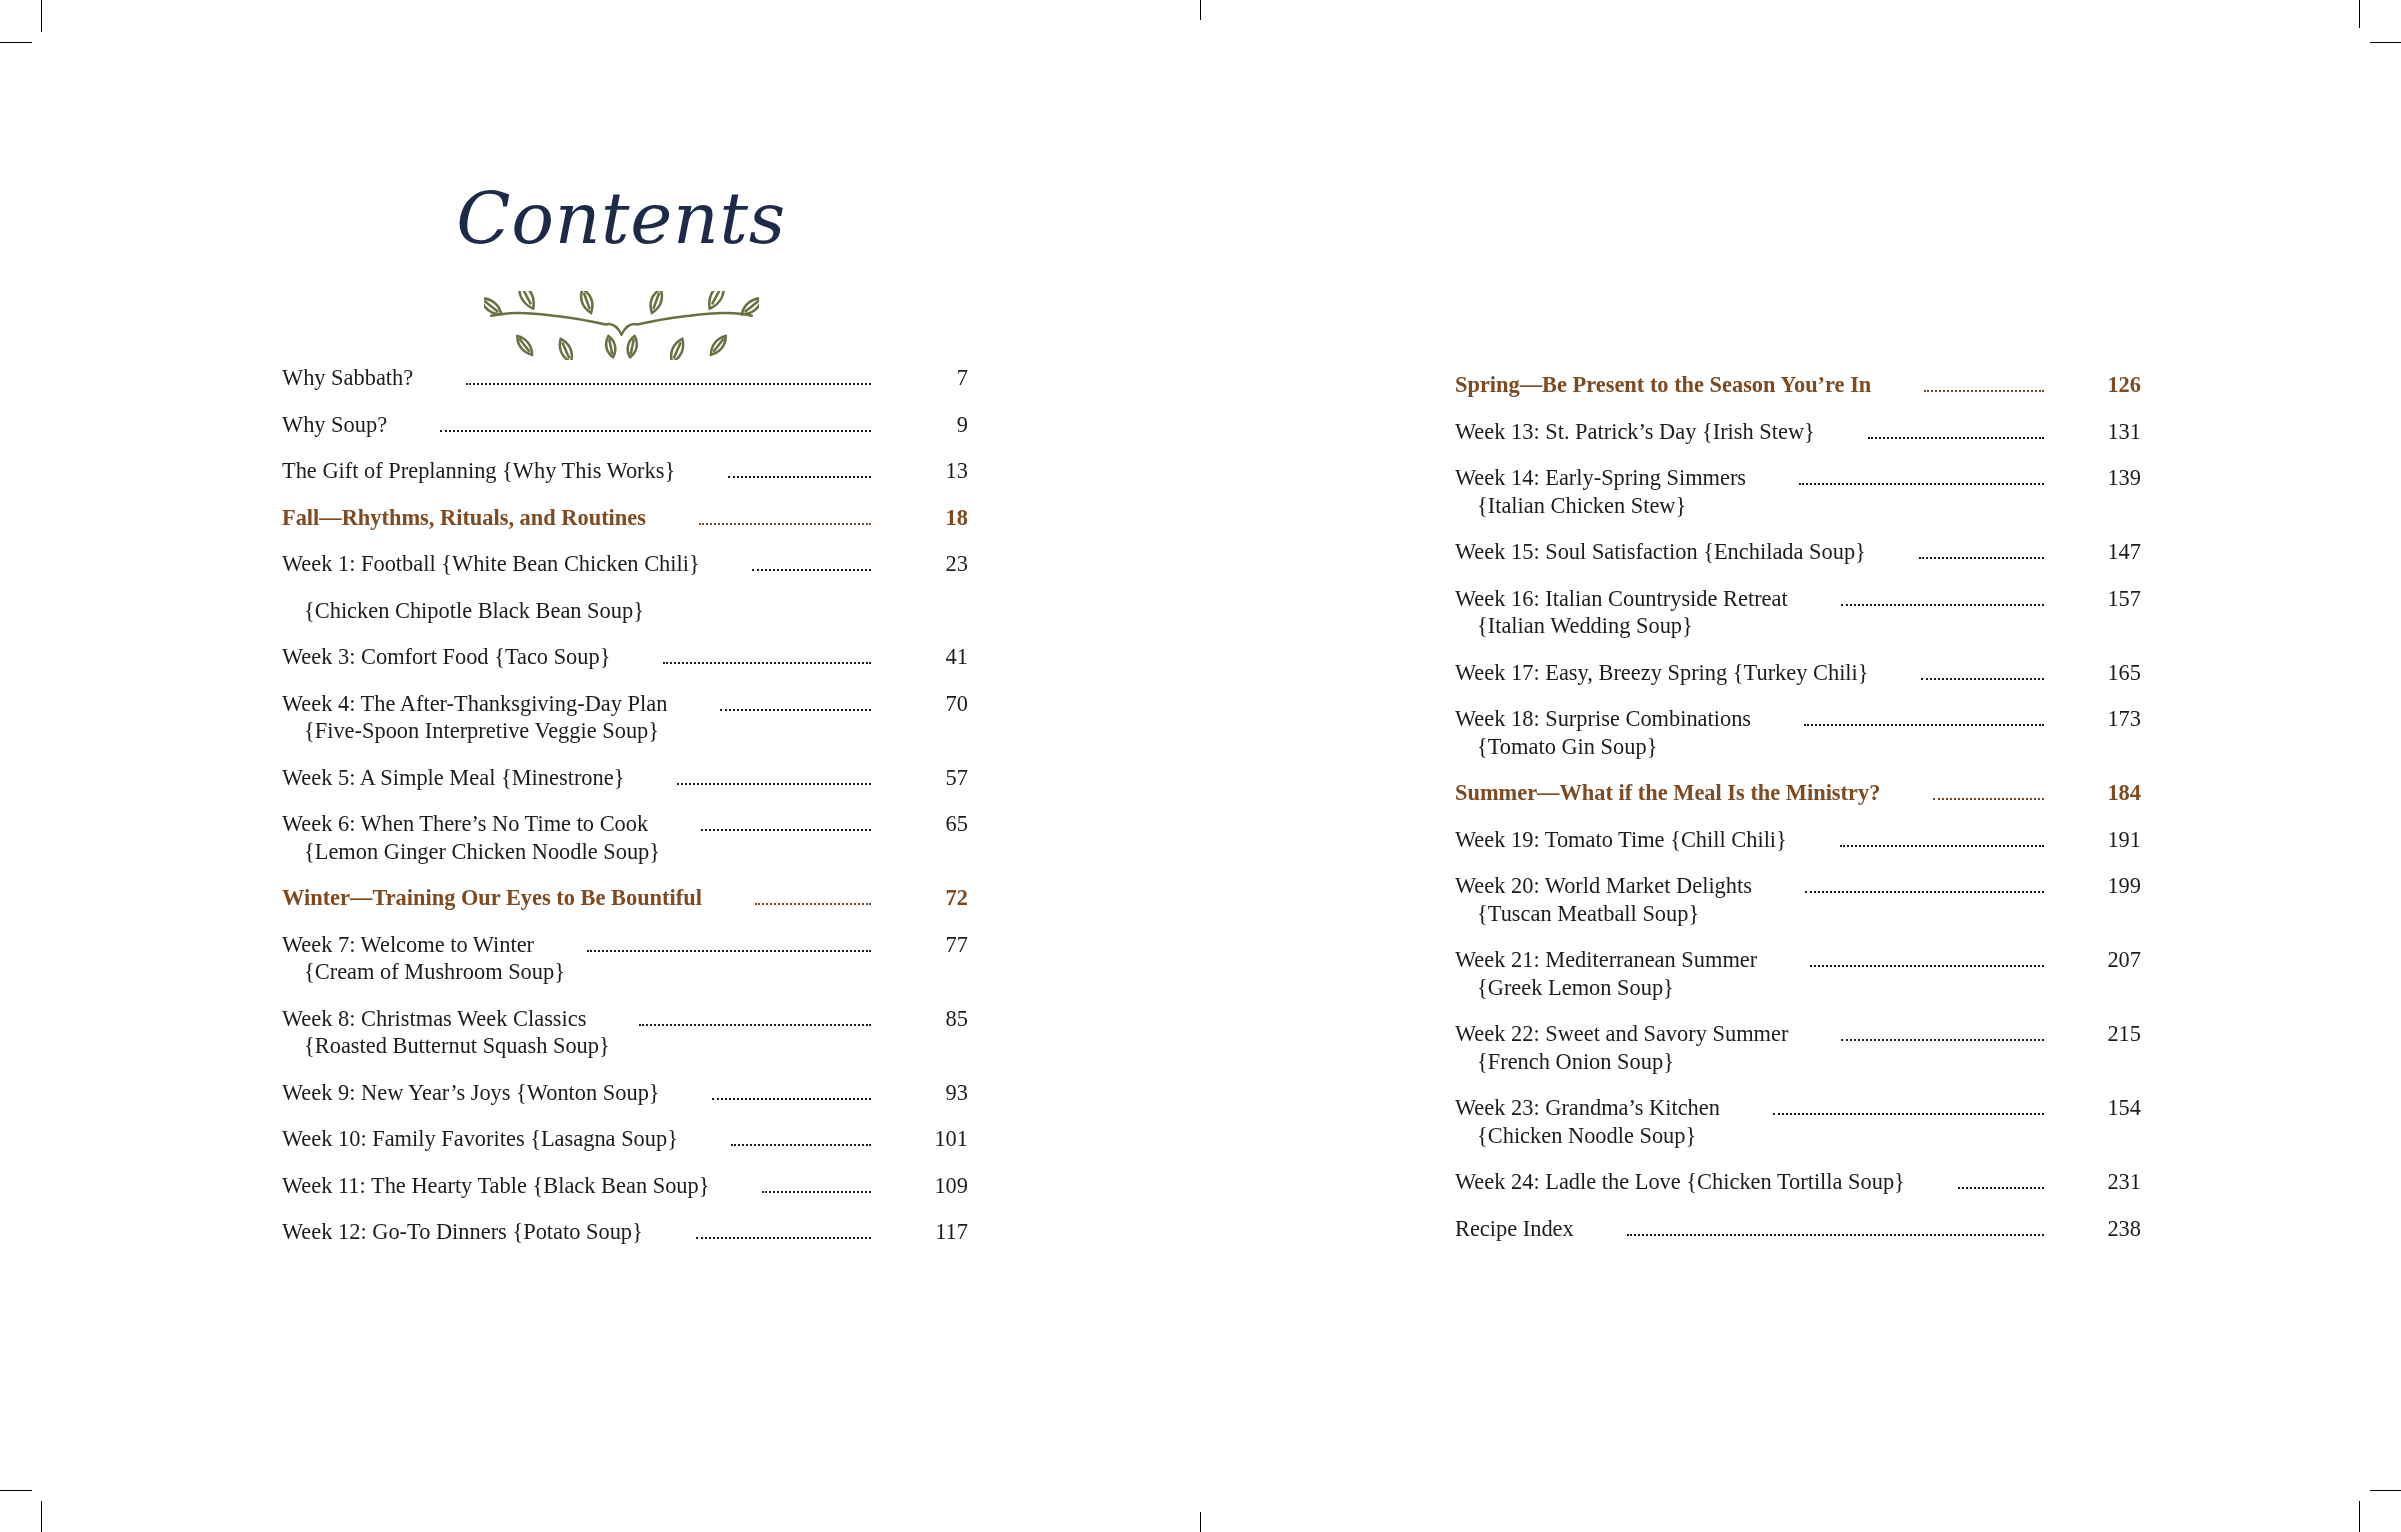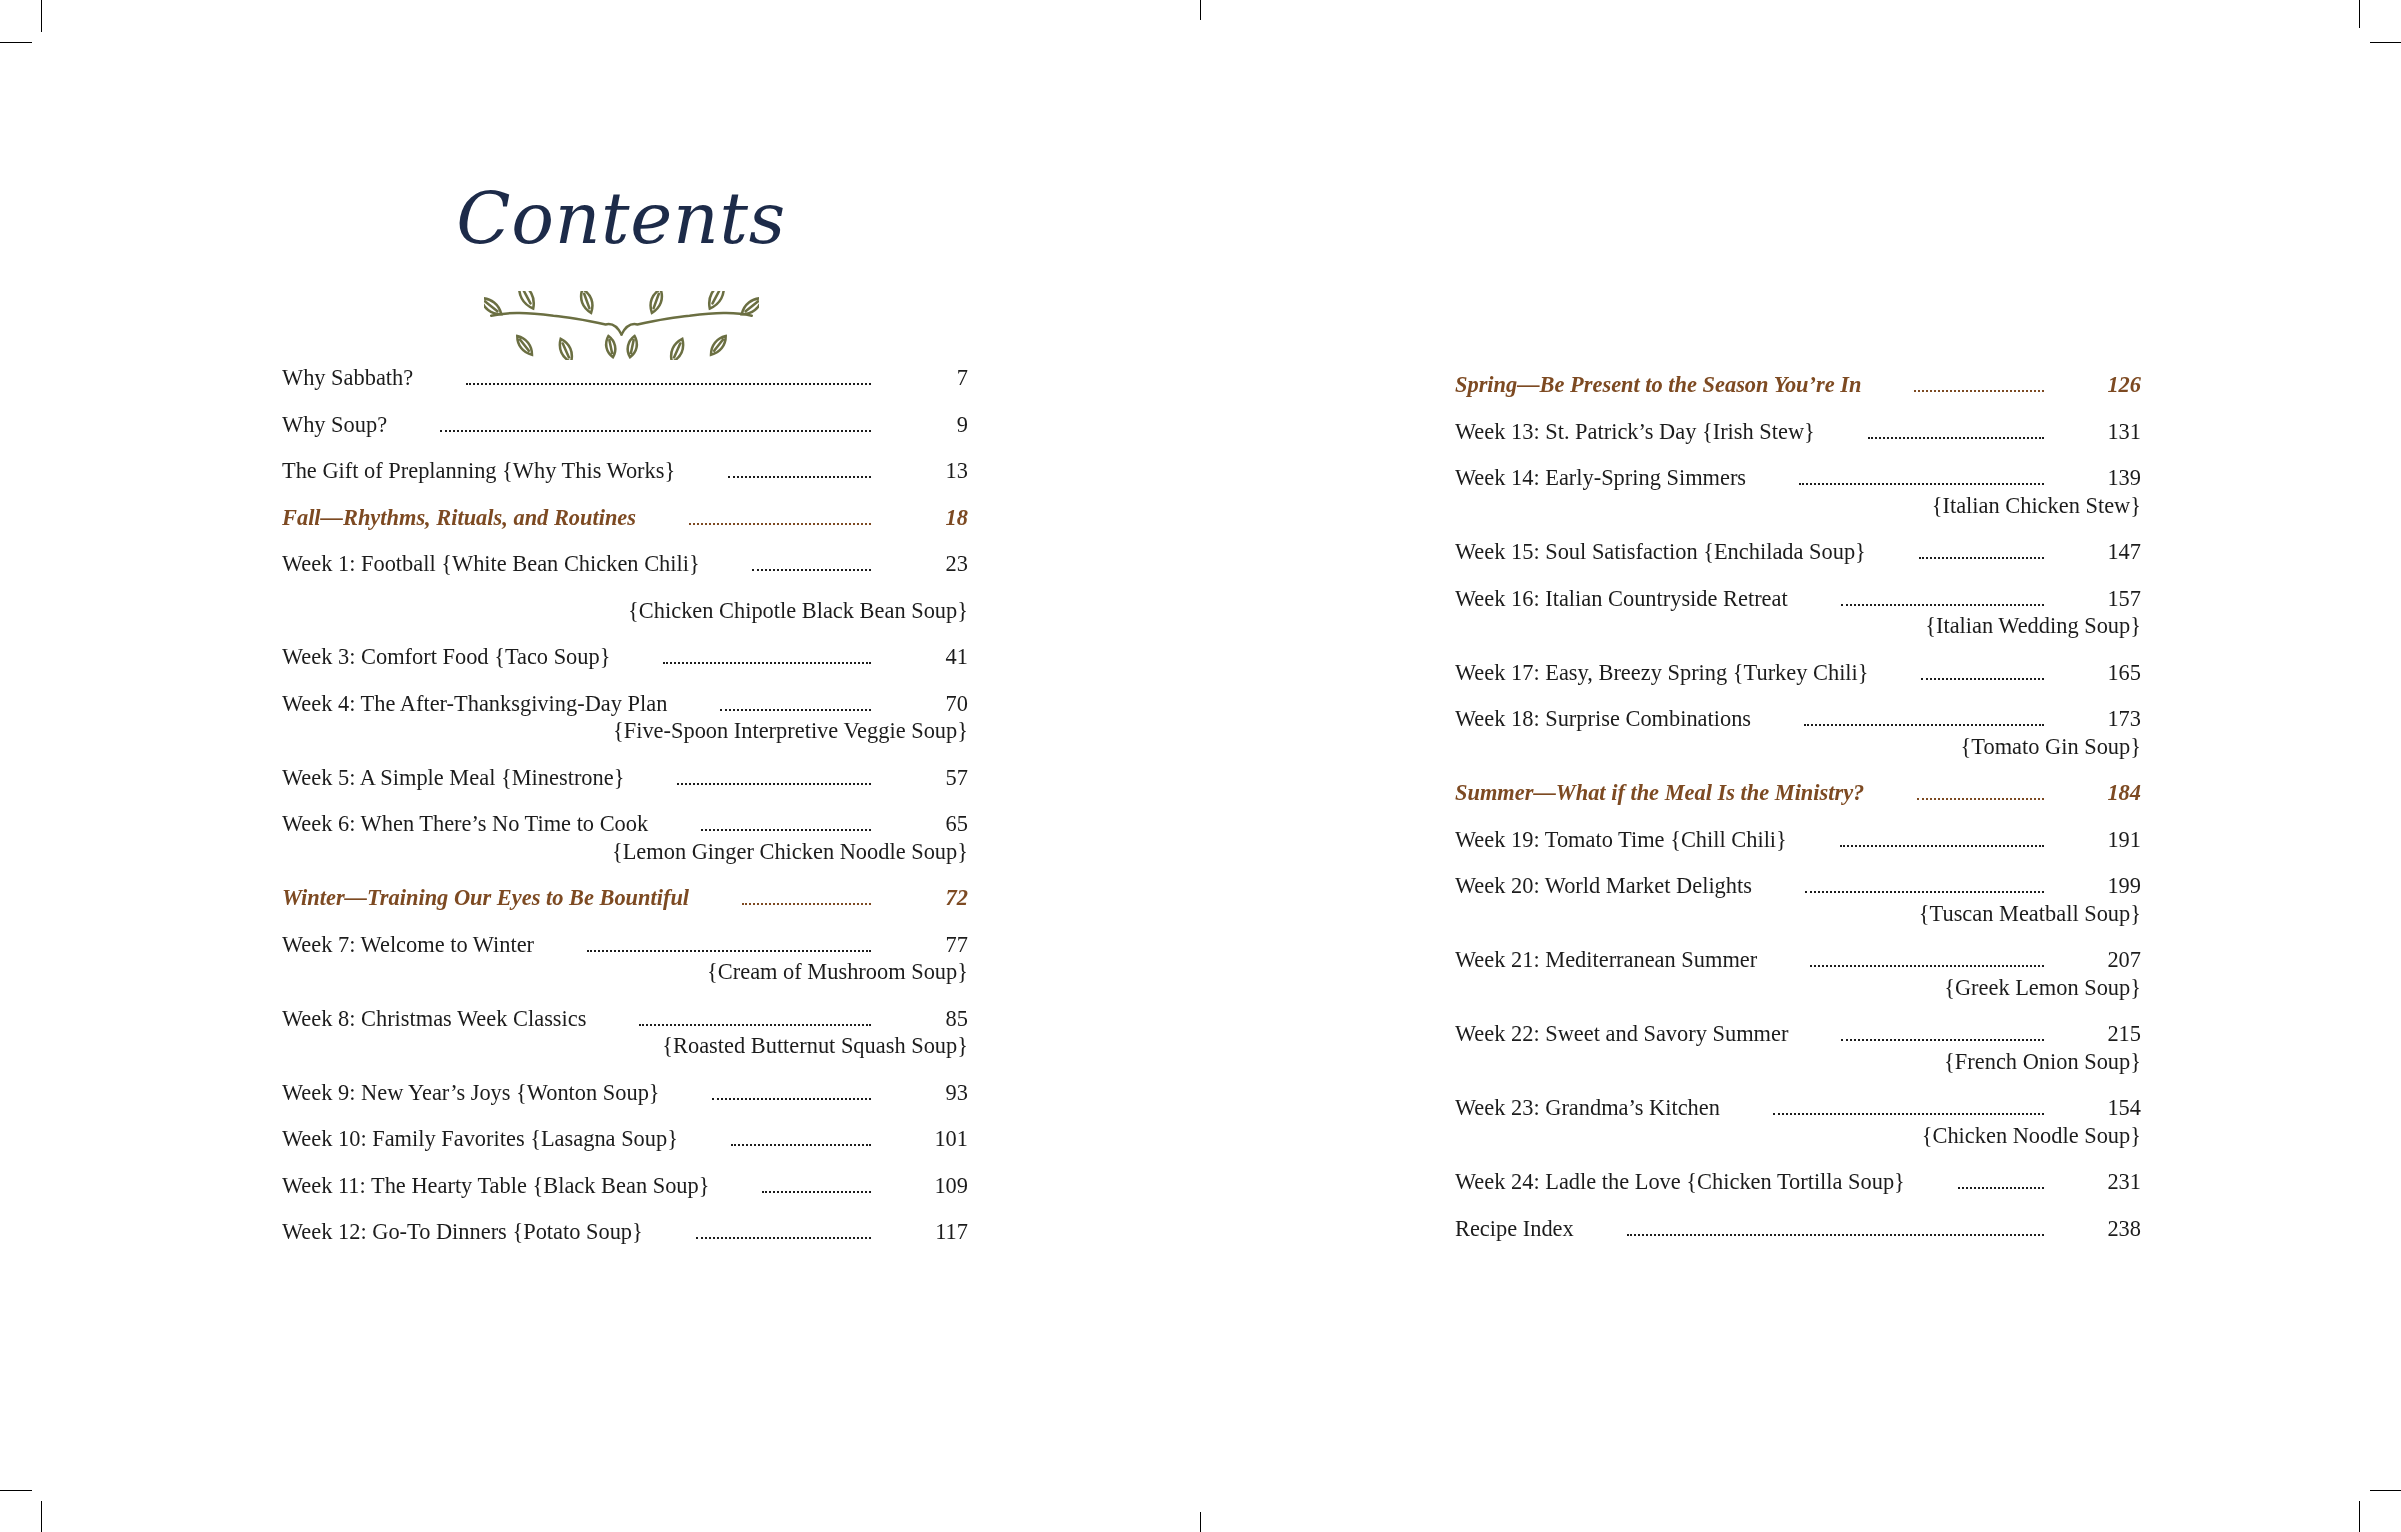--- a/index.html
+++ b/index.html
@@ -46,23 +46,23 @@
 
   .entry { margin-bottom:19px; }
   .line  { display:flex; align-items:flex-end;gap:47px; }
   .t     { white-space:nowrap; line-height:27.5px; }
   .leader{
     flex:1 1 auto; min-width:17.4px;
     border-bottom:2.9px dotted currentColor;
     margin:0 7.2px 6.5px 5.8px;
   }
   .pg    { min-width:43px; text-align:right; line-height:27.5px; }
-  .sub   { line-height:27.5px; padding-left:22px;text-align:right; }
-
-  .entry.section { color:var(--section_rust,#7d4a22); font-weight:bold;font-style:italic; }
+  .sub   { line-height:27.5px; padding-left:22px; }
+
+  .entry.section { color:var(--section_rust,#7d4a22); font-weight:bold; }
 </style>
 </head>
 <body>
 
 <div class="spread">
 
   <div class="crop v" style="left:41px;top:0;height:32px"></div>
   <div class="crop h" style="left:0;top:42px;width:32px"></div>
   <div class="crop v" style="left:1200px;top:0;height:20px"></div>
   <div class="crop v" style="left:2359px;top:0;height:27.5px"></div>

